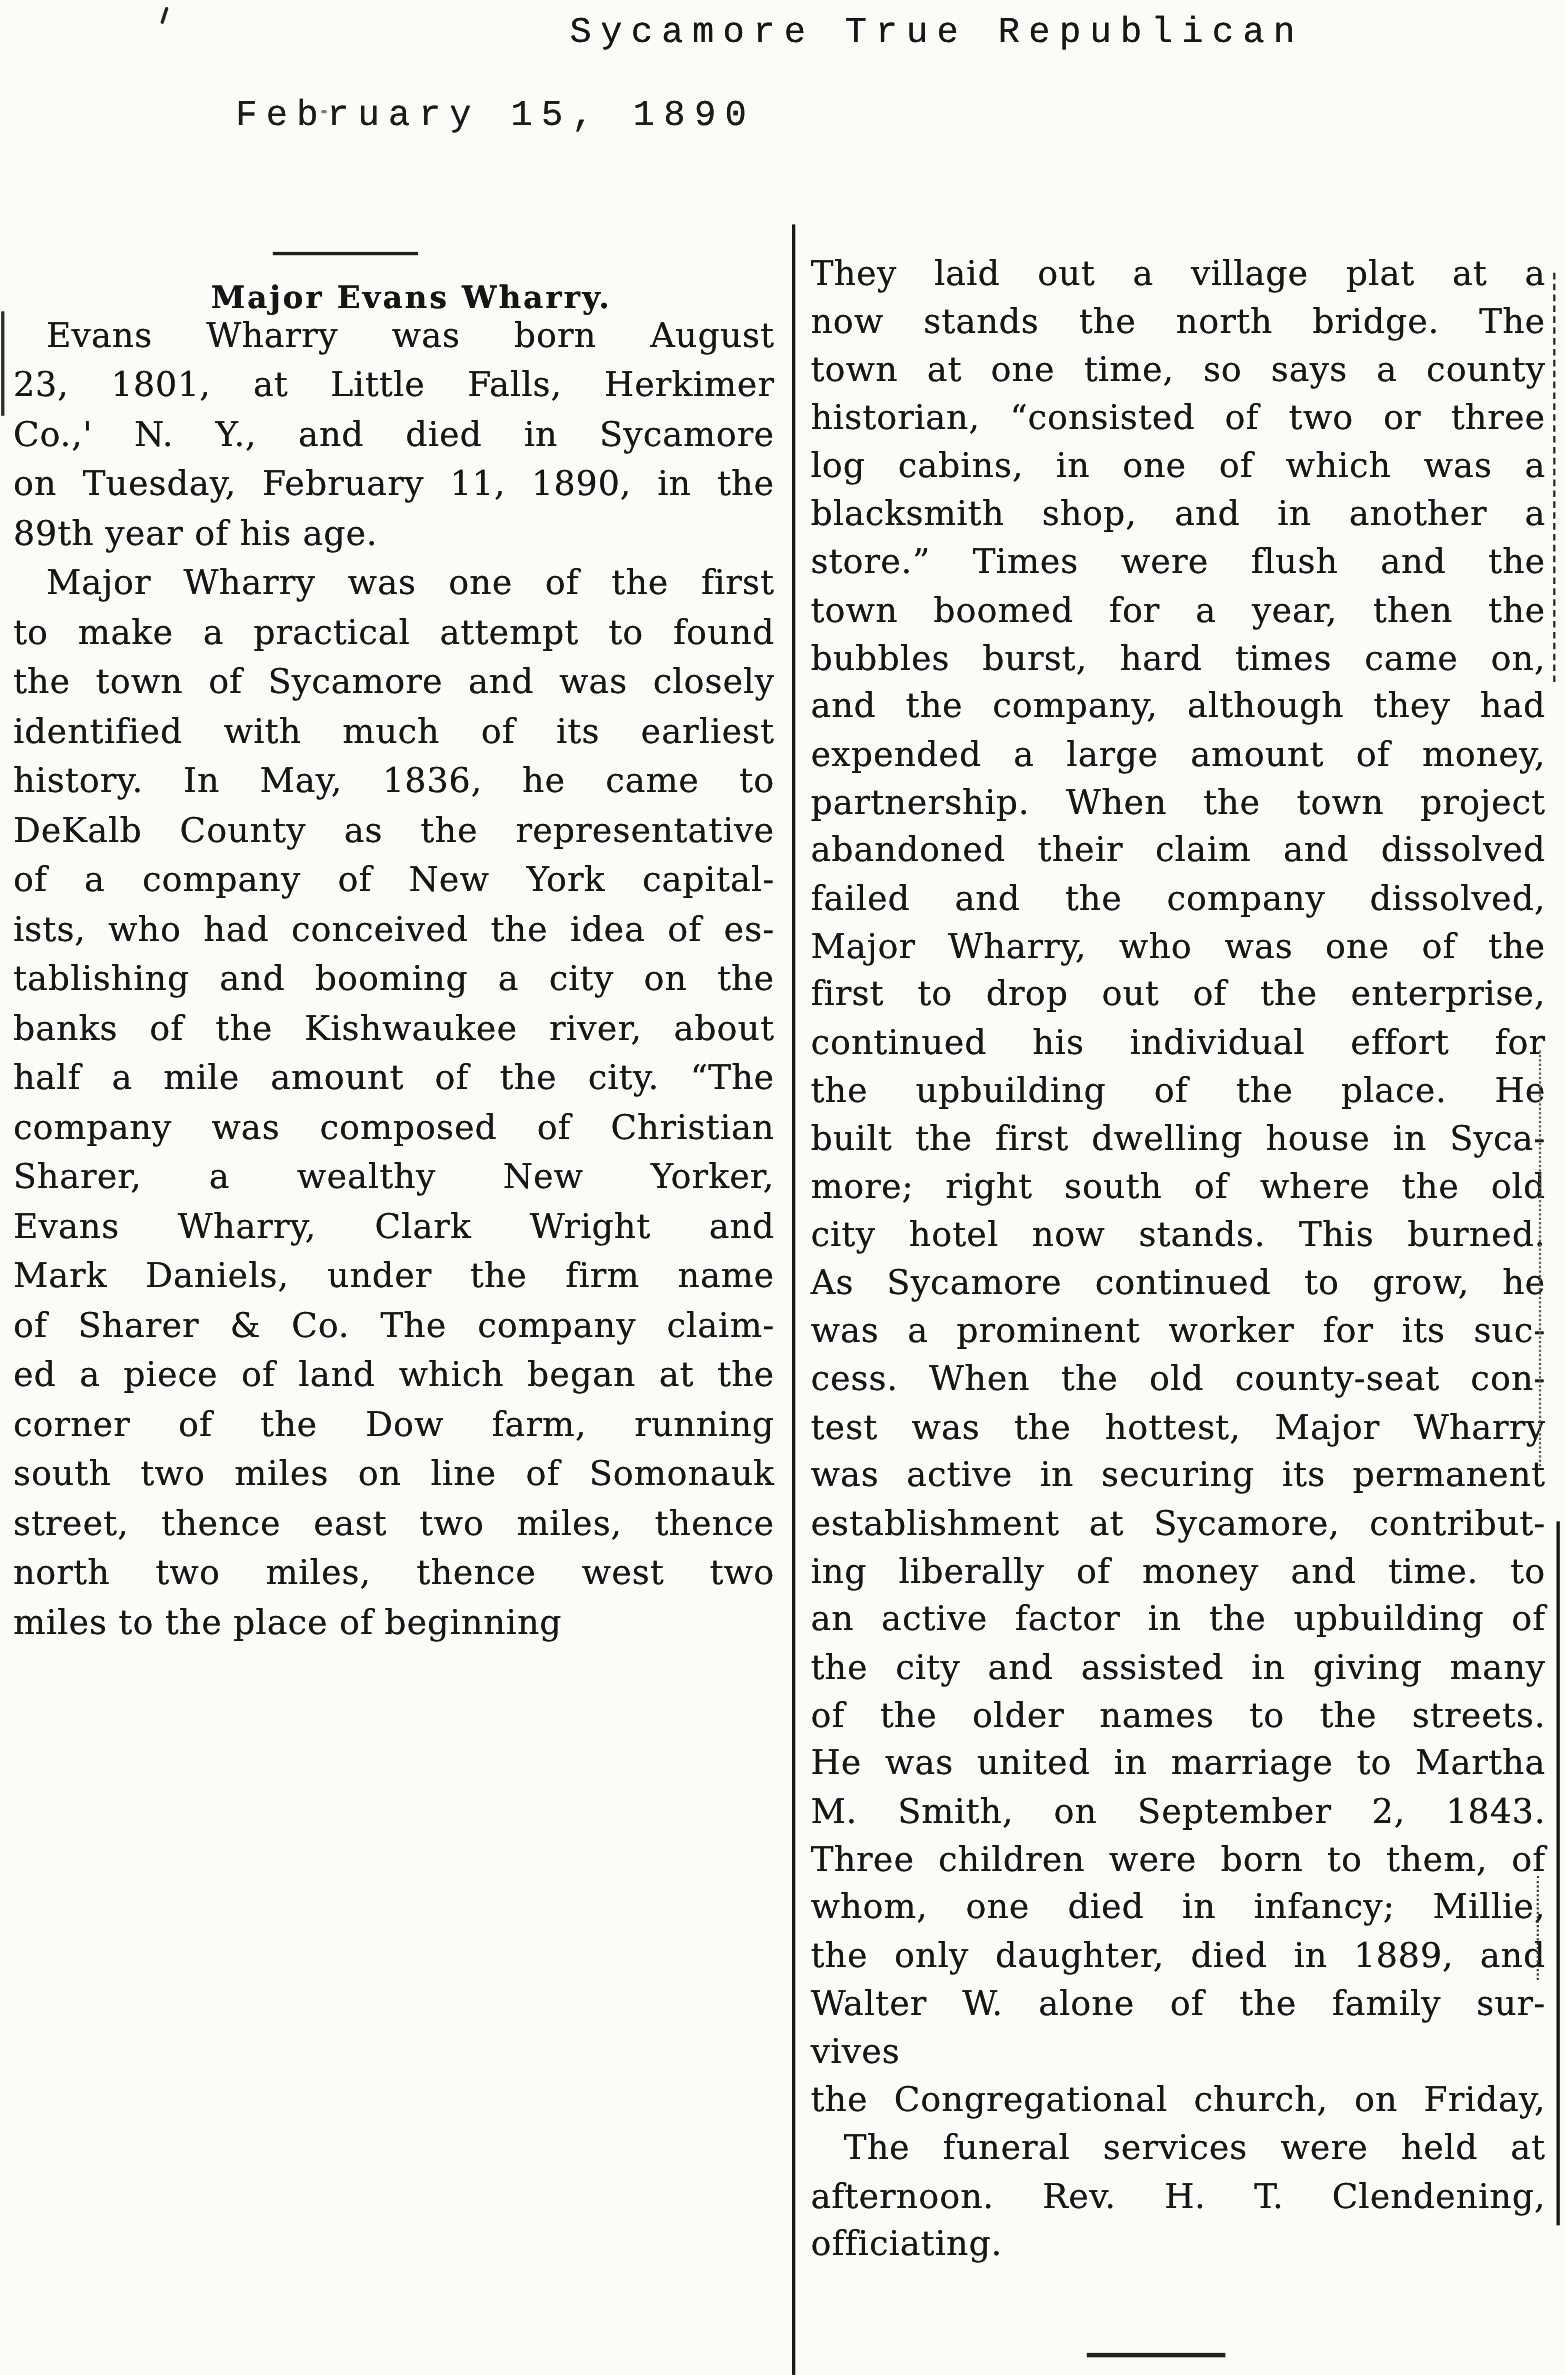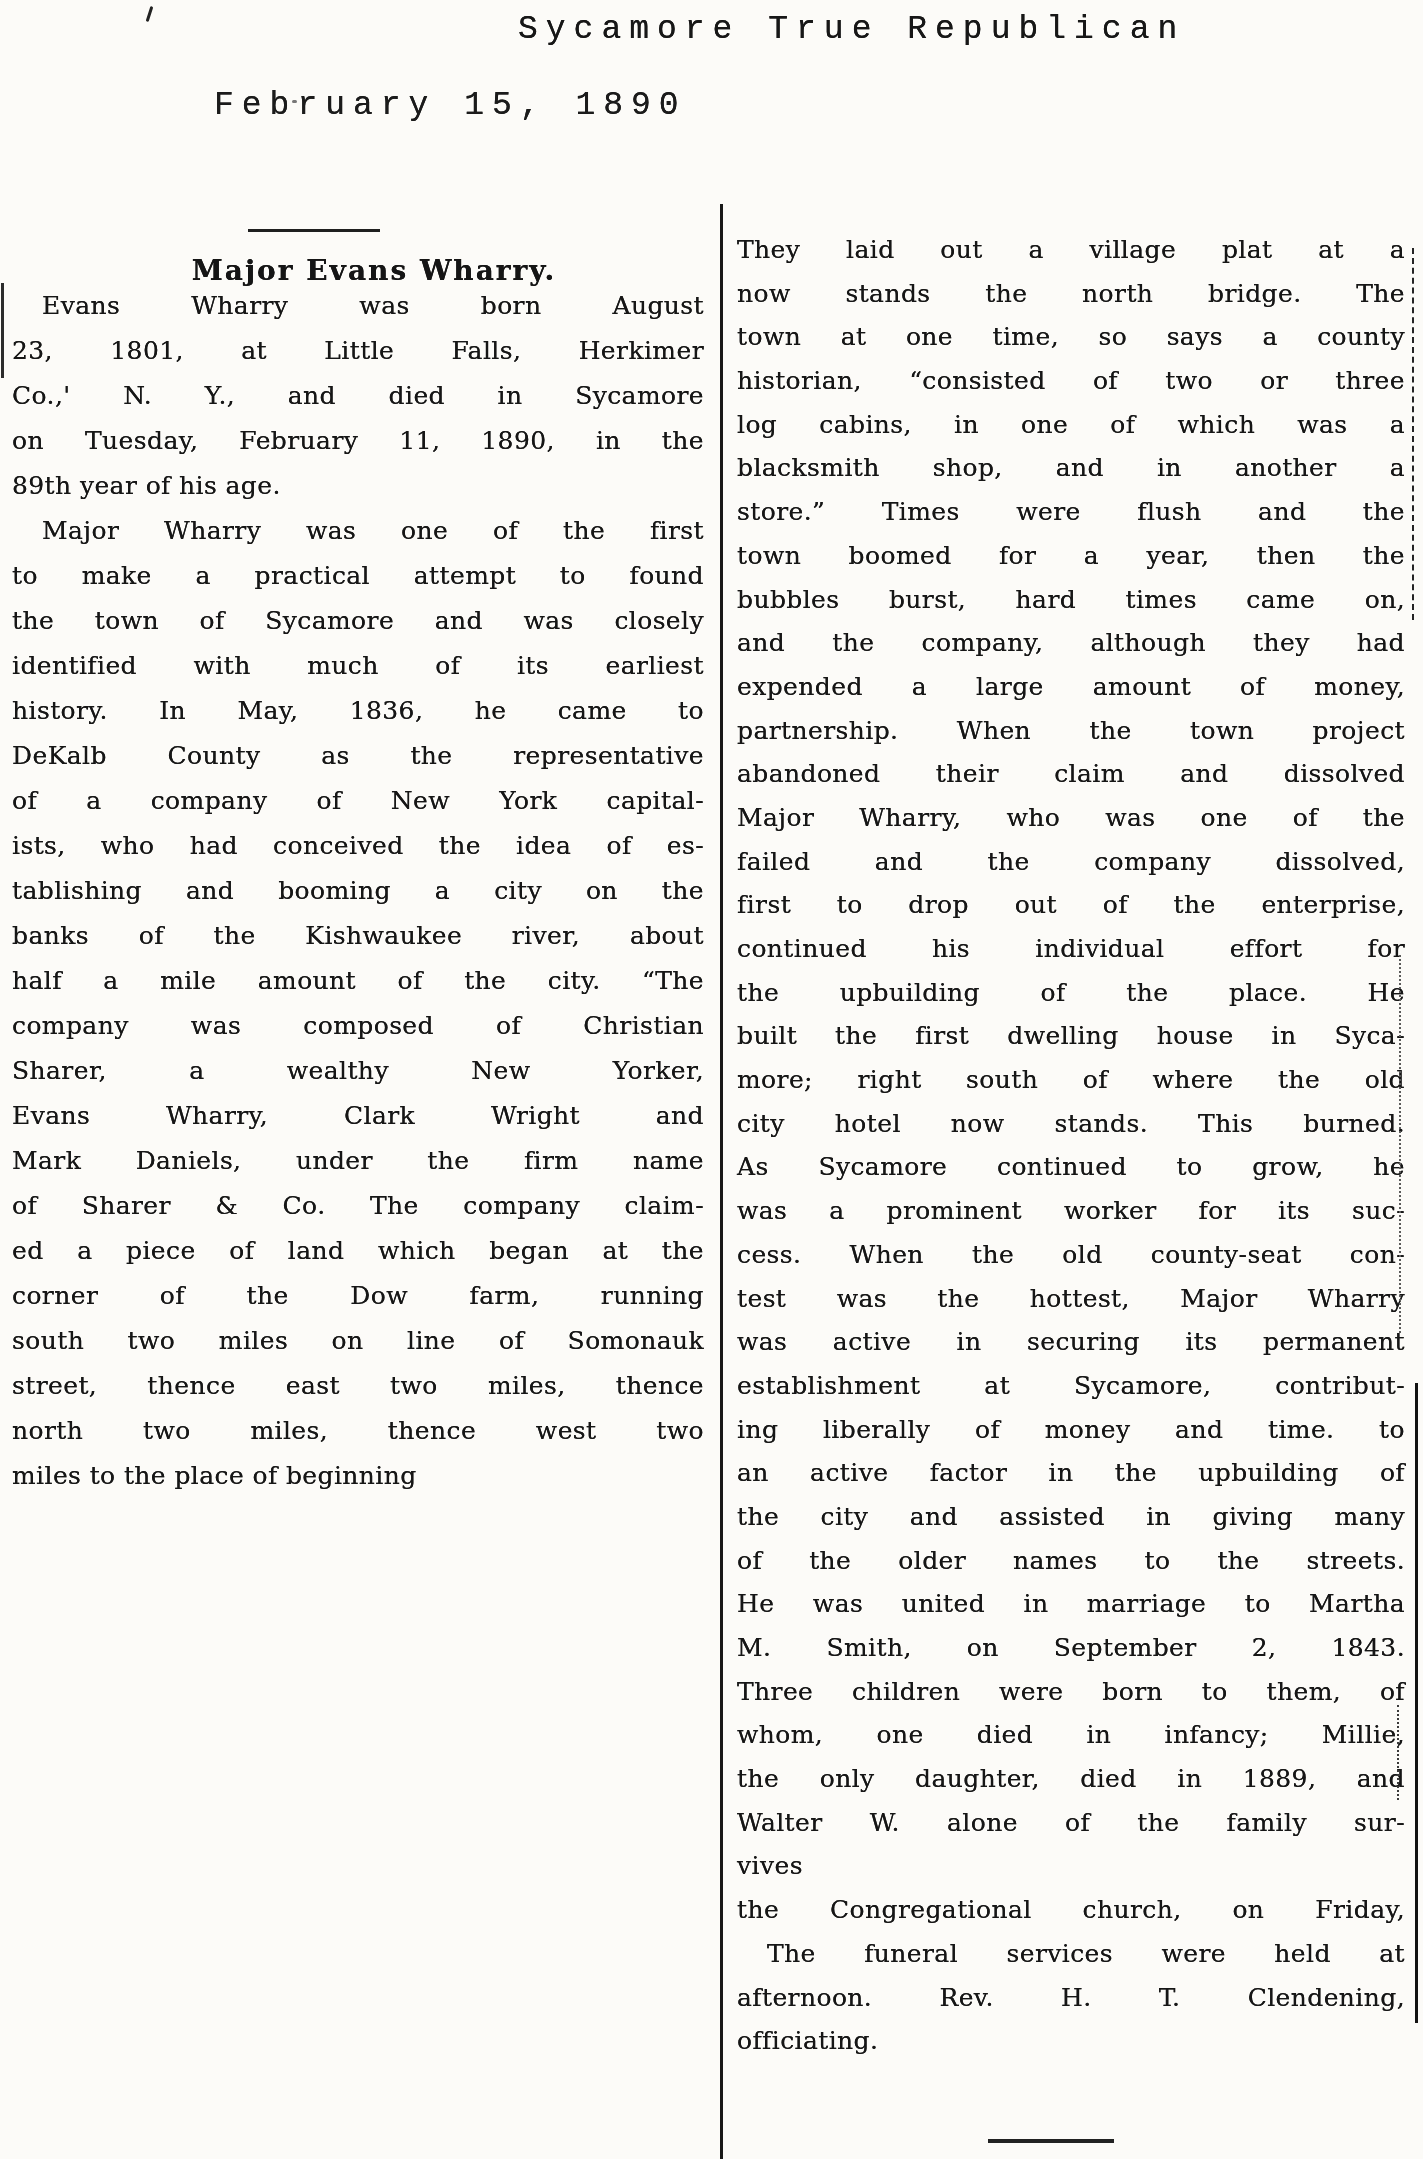--- a/index.html
+++ b/index.html
@@ -36,21 +36,21 @@
     position:absolute;left:12px;top:240px;width:692px;margin:16px;
     font:bold 28px/1.1 "DejaVu Serif","Liberation Serif",serif;
     letter-spacing:2px;text-align:center;color:#151515;
     text-shadow:0 0 .6px #151515;
   }
 
   
   .col{
     position:absolute;
     font-family:"DejaVu Serif","Liberation Serif",serif;
-    font-size:25px;color:#161616;
+    font-size:31px;color:#161616;
     text-shadow:0 0 .6px rgba(10,10,10,.85);
   }
   .col.left { left:12px;  top:283px; width:692px; }
   .col.right{ left:737px; top:228px; width:668px; }
   .col.left  .line{ line-height:45px;   height:45px; }
   .col.right .line{ line-height:43.7px; height:43.7px; }
   .line{
     text-align:justify;text-align-last:justify;
     white-space:nowrap;letter-spacing:.4px;
   }
@@ -143,22 +143,22 @@
       <div class="line">historian, “consisted of two or three</div>
       <div class="line">log cabins, in one of which was a</div>
       <div class="line">blacksmith shop, and in another a</div>
       <div class="line">store.”  Times were flush and the</div>
       <div class="line">town boomed for a year, then the</div>
       <div class="line">bubbles burst, hard times came on,</div>
       <div class="line">and the company, although they had</div>
       <div class="line">expended a large amount of money,</div>
       <div class="line">partnership.  When the town project</div>
       <div class="line">abandoned their claim and dissolved</div>
+      <div class="line">failed and the company dissolved,</div>
       <div class="line">Major Wharry, who was one of the</div>
-      <div class="line">failed and the company dissolved,</div>
       <div class="line">first to drop out of the enterprise,</div>
       <div class="line">continued his individual effort for</div>
       <div class="line">the upbuilding of the place.  He</div>
       <div class="line">built the first dwelling house in Syca-</div>
       <div class="line">more; right south of where the old</div>
       <div class="line">city hotel now stands.  This burned.</div>
       <div class="line">As Sycamore continued to grow, he</div>
       <div class="line">was a prominent worker for its suc-</div>
       <div class="line">cess.  When the old county-seat con-</div>
       <div class="line">test was the hottest, Major Wharry</div>

